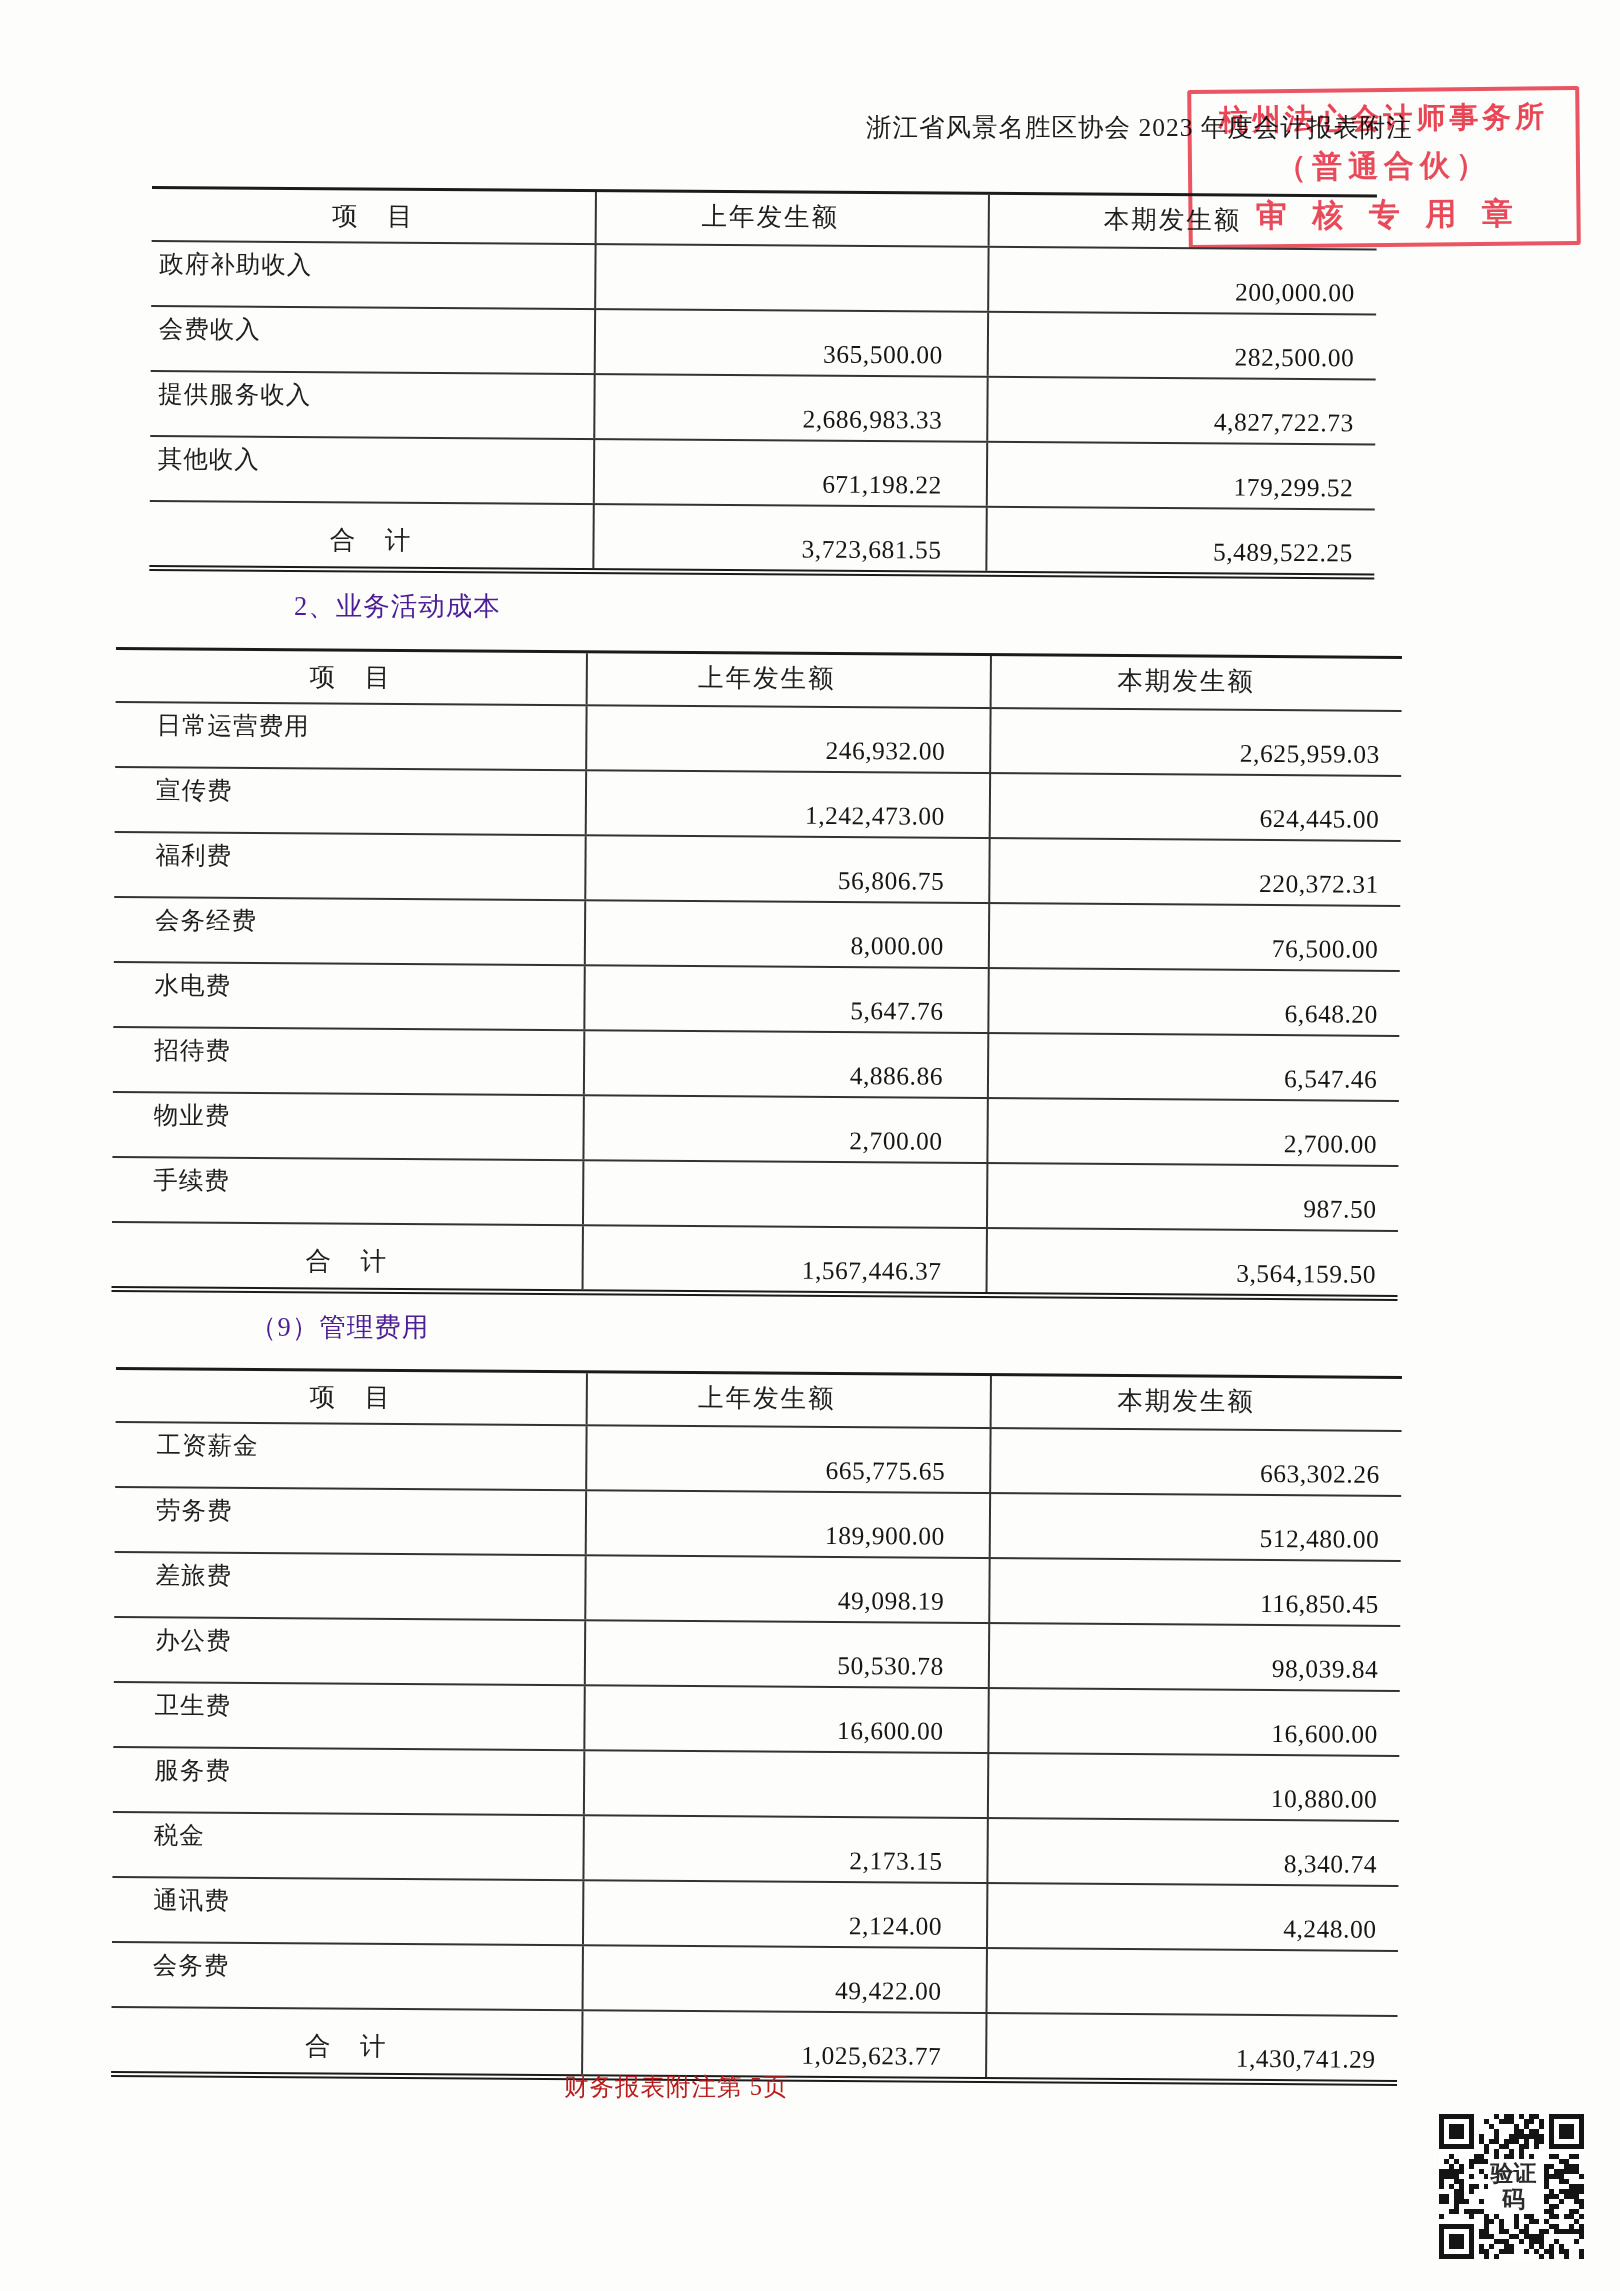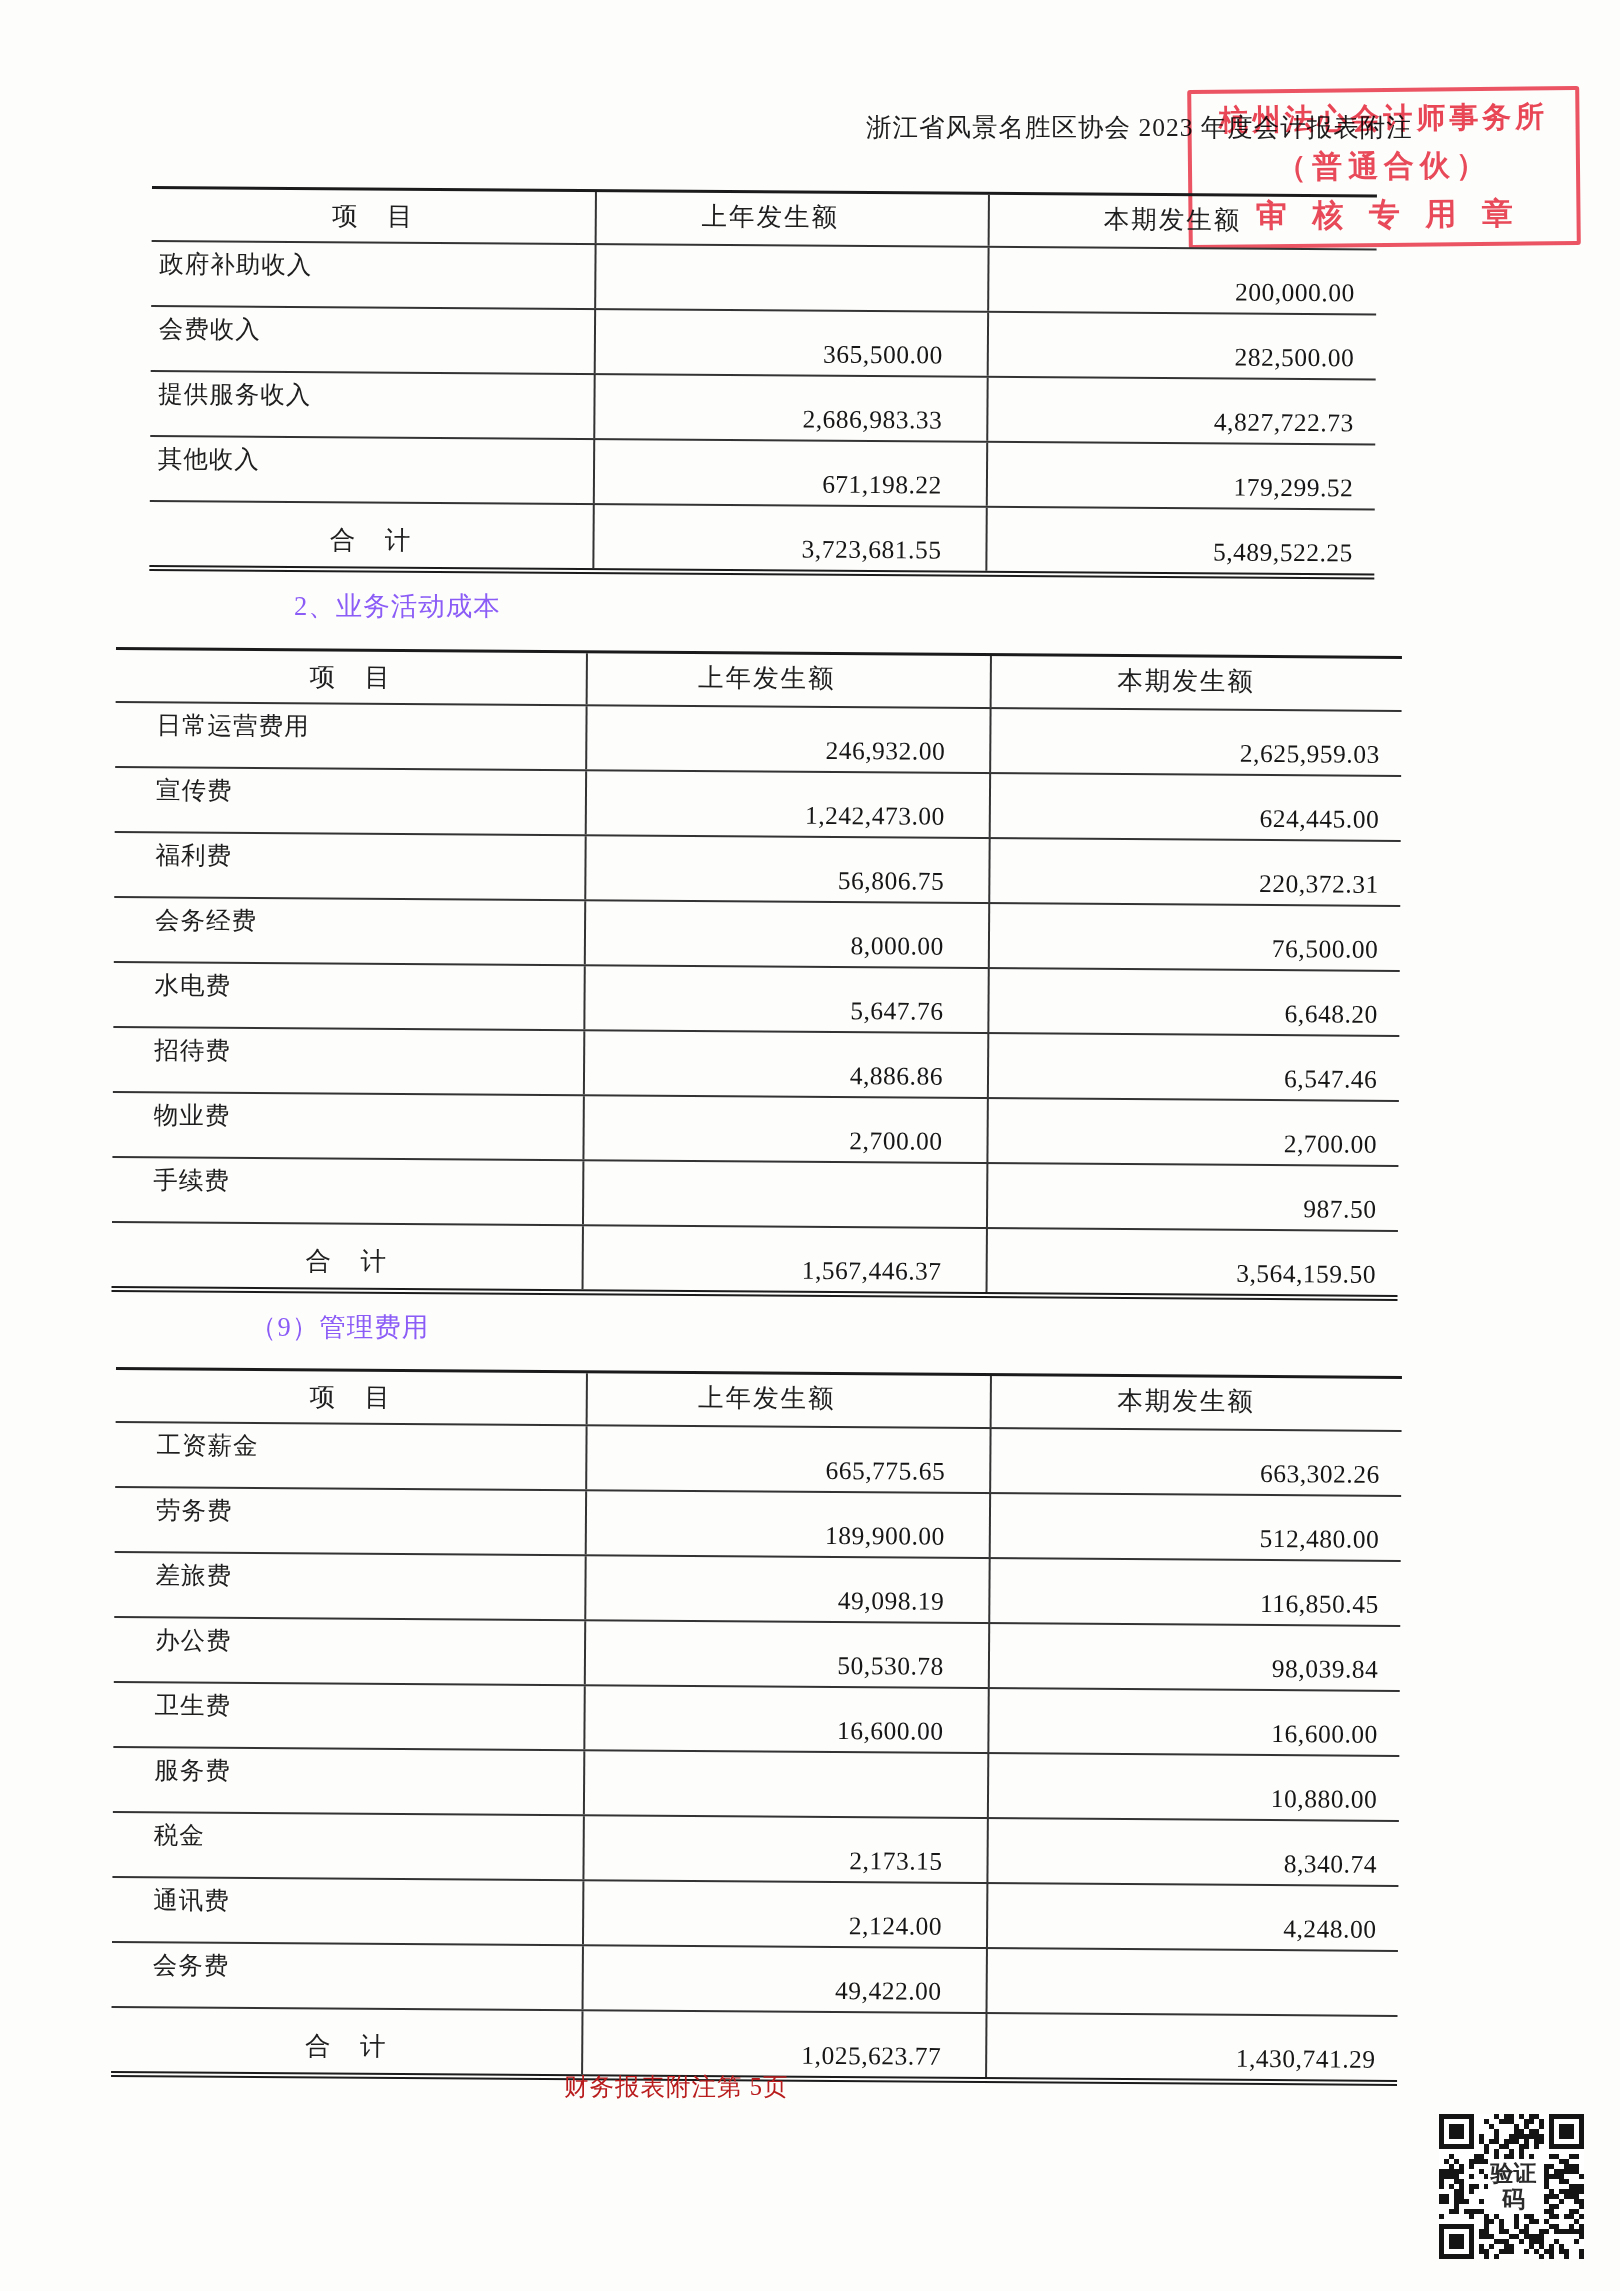--- a/index.html
+++ b/index.html
@@ -15,21 +15,21 @@
   .stamp{position:absolute;left:1188px;top:88px;width:384px;height:151px;
          border:4.9px solid rgba(235,62,78,.88);border-radius:2.9px;
          display:flex;flex-direction:column;justify-content:space-evenly;align-items:center;
          transform:rotate(-0.6deg);mix-blend-mode:multiply;background:rgba(255,255,255,0);}
   .stamp .l1{font-size:29px;font-weight:bold;letter-spacing:3.9px;color:rgba(232,54,72,.92);white-space:nowrap;}
   .stamp .l2{font-size:30px;font-weight:bold;letter-spacing:5.9px;color:rgba(232,54,72,.9);white-space:nowrap;}
   .stamp .l3{font-size:31px;font-weight:bold;letter-spacing:25.5px;color:rgba(232,54,72,.9);
              white-space:nowrap;padding-left:25.5px;}
 
   
-  .sec-heading{position:absolute;font-size:26.5px;color:#8b5cf6;white-space:nowrap;letter-spacing:1px;}
+  .sec-heading{position:absolute;font-size:26.5px;color:#4c1d95;white-space:nowrap;letter-spacing:1px;}
   #sec2{left:294px;top:588px;}
   #sec3{left:250px;top:1309px;}
 
   
   .tbl{position:absolute;border-top:3.9px solid #1b1b1b;border-bottom:6.9px double #1b1b1b;
        transform:rotate(0.4deg);transform-origin:0 0;background:transparent;}
   #t1{left:152px;top:186px;width:1225px;}
   #t2{left:116px;top:647px;width:1286px;}
   #t3{left:116px;top:1367px;width:1286px;}
   .tr{display:flex;border-bottom:2px solid #333;}

